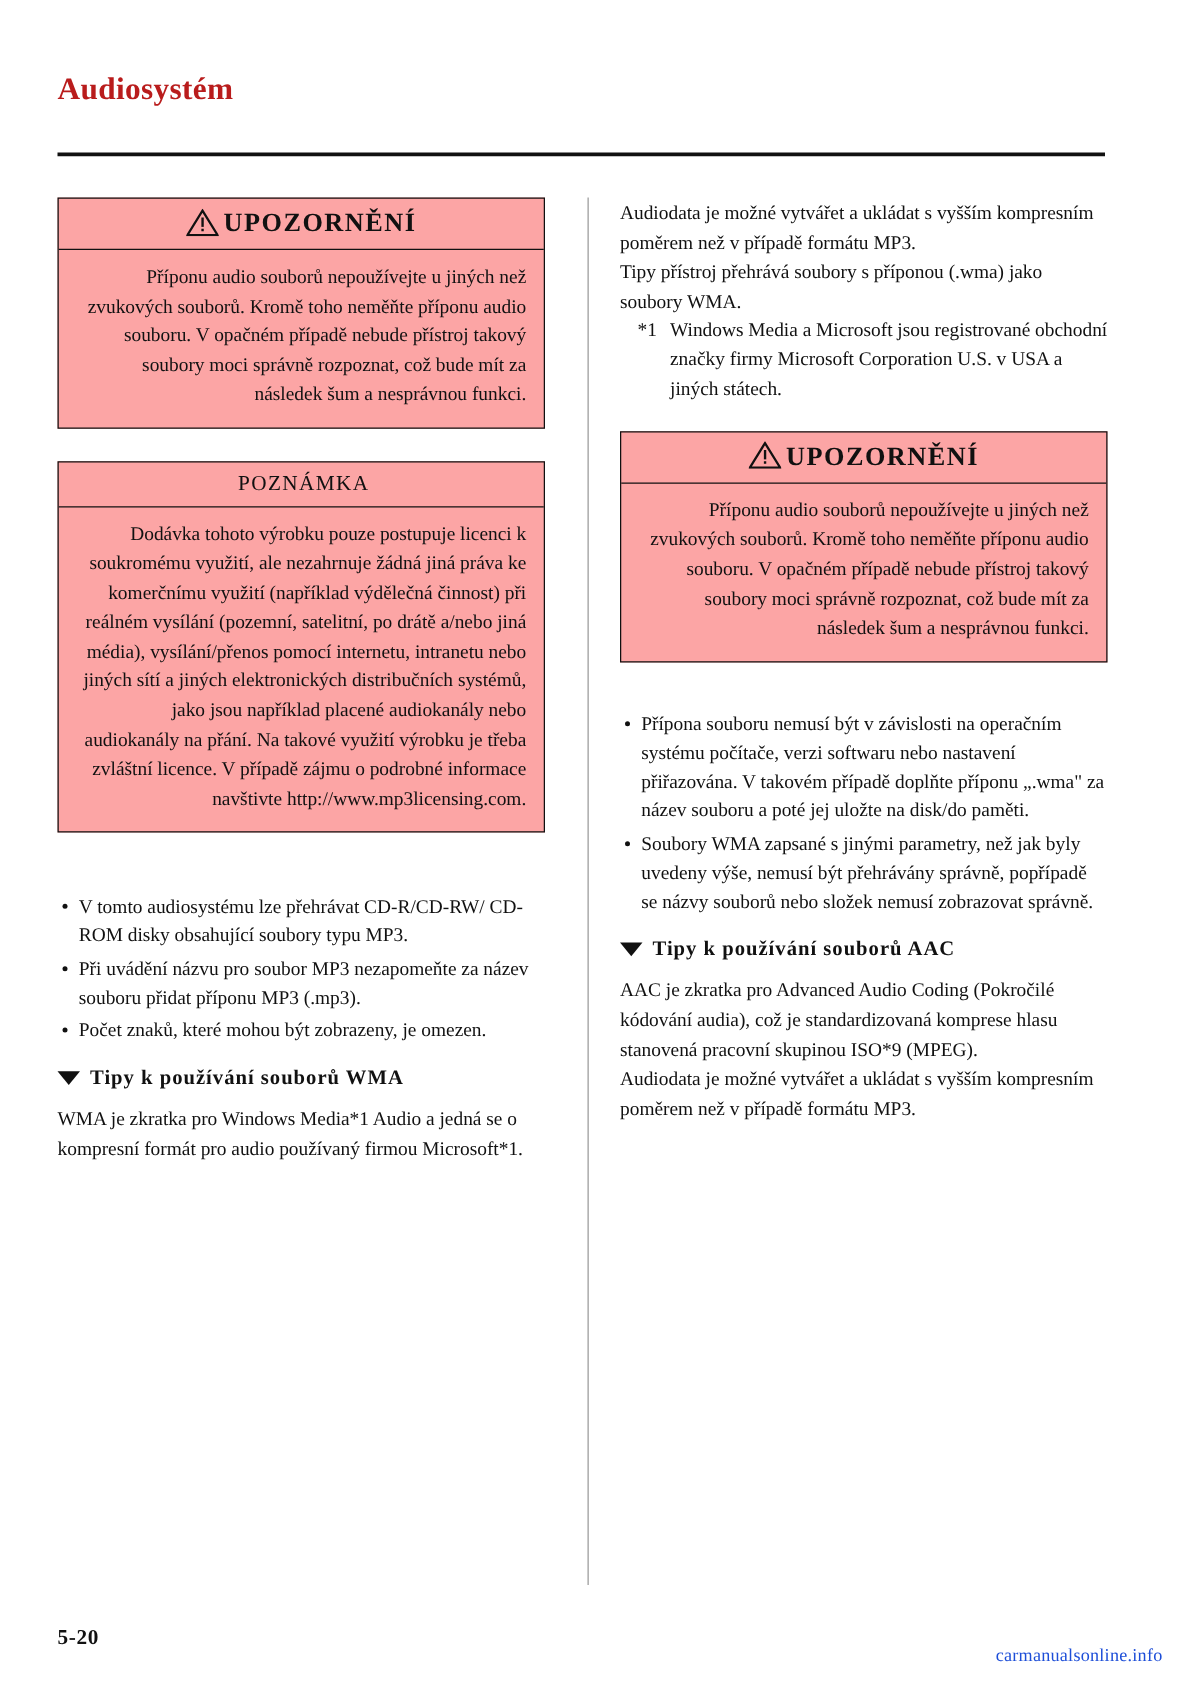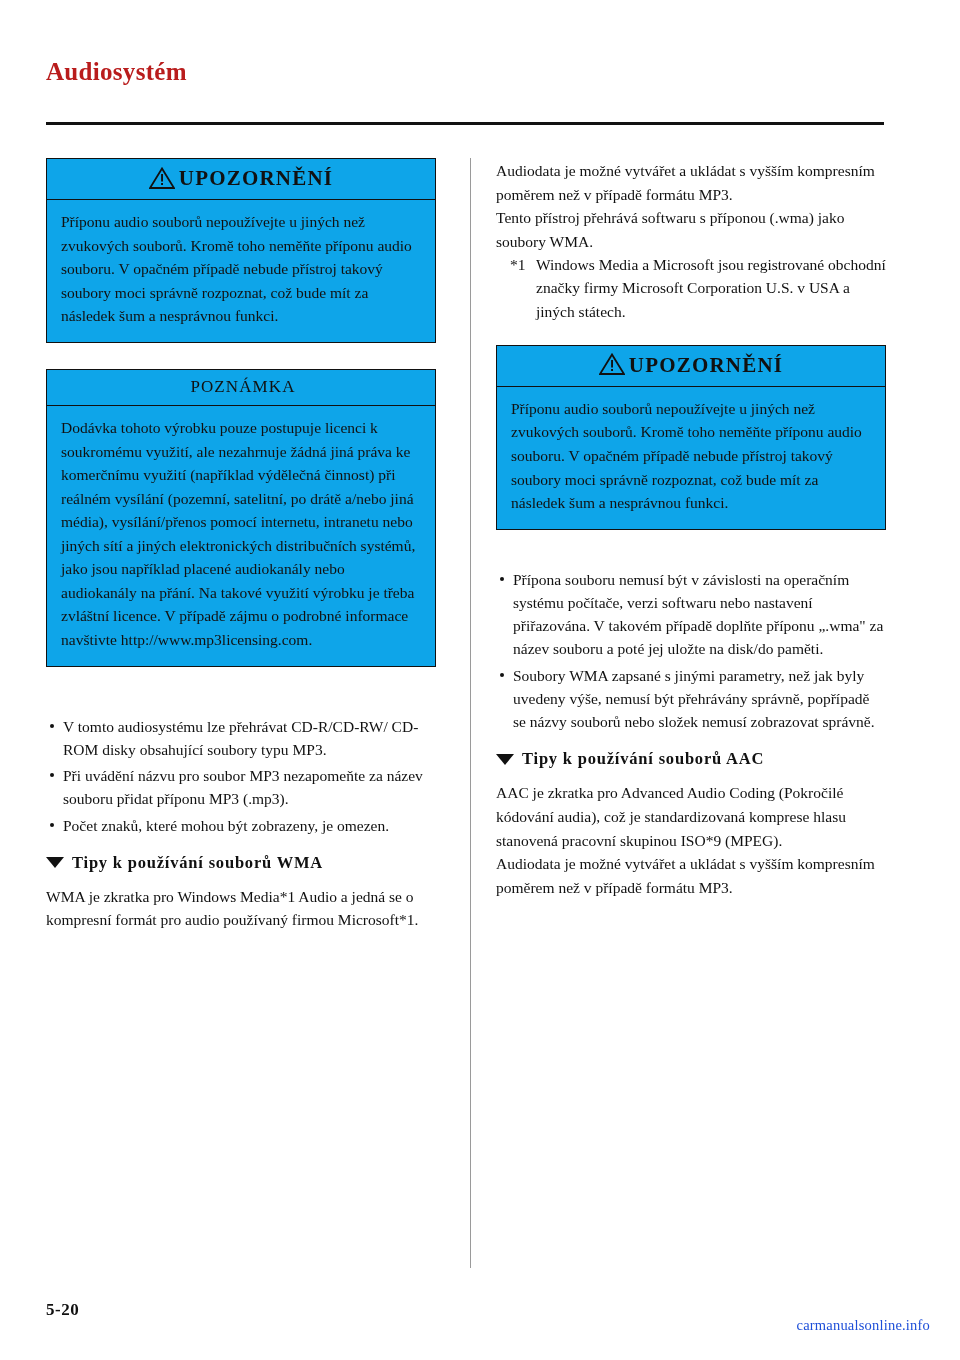--- a/index.html
+++ b/index.html
@@ -68,21 +68,21 @@
     top: 158px;
     width: 1px;
     height: 1110px;
     background: #9a9a9a;
   }
 
   
   .box {
     border: 1.5px solid #111111;
     margin-bottom: 26px;
-    background: #0ea5e9;
+    background: #fca5a5;
   }
   .box-head {
     border-bottom: 1.5px solid #111111;
     padding: 7px 10px 8px 10px;
     text-align: center;
     position: relative;
   }
   .box-head.left-align {
     text-align: center;
     padding-left: 14px;
@@ -106,21 +106,21 @@
     height: 22px;
     margin-right: 4px;
     position: relative;
     top: -1px;
   }
   .box-body {
     padding: 10px 14px 14px 14px;
     font-size: 15.5px;
     line-height: 1.52;
   }
-  .box-body p { margin: 0; }
+  .box-body p { margin: 0; text-align: right; }
 
   
   ul.bullets {
     list-style: none;
     margin: 0 0 0 0;
     padding: 0;
   }
   ul.bullets li {
     position: relative;
     padding-left: 17px;
@@ -252,21 +252,21 @@
       <span class="tip-head-text">Tipy k používání souborů WMA</span>
     </div>
 
     <p class="body">WMA je zkratka pro Windows Media*1 Audio a jedná se o kompresní formát pro audio používaný firmou Microsoft*1.</p>
 
   </div>
 
   <div class="col col-right">
 
     <p class="body">Audiodata je možné vytvářet a ukládat s vyšším kompresním poměrem než v případě formátu MP3.</p>
-    <p class="body">Tento přístroj přehrává softwaru s příponou (.wma) jako soubory WMA.</p>
+    <p class="body">Tipy přístroj přehrává soubory s příponou (.wma) jako soubory WMA.</p>
 
     <div class="indent-note">
       <span class="mark">*1</span>
       <span class="txt">Windows Media a Microsoft jsou registrované obchodní značky firmy Microsoft Corporation U.S. v USA a jiných státech.</span>
     </div>
 
     <div class="spacer-md"></div>
 
     <div class="box">
       <div class="box-head">

